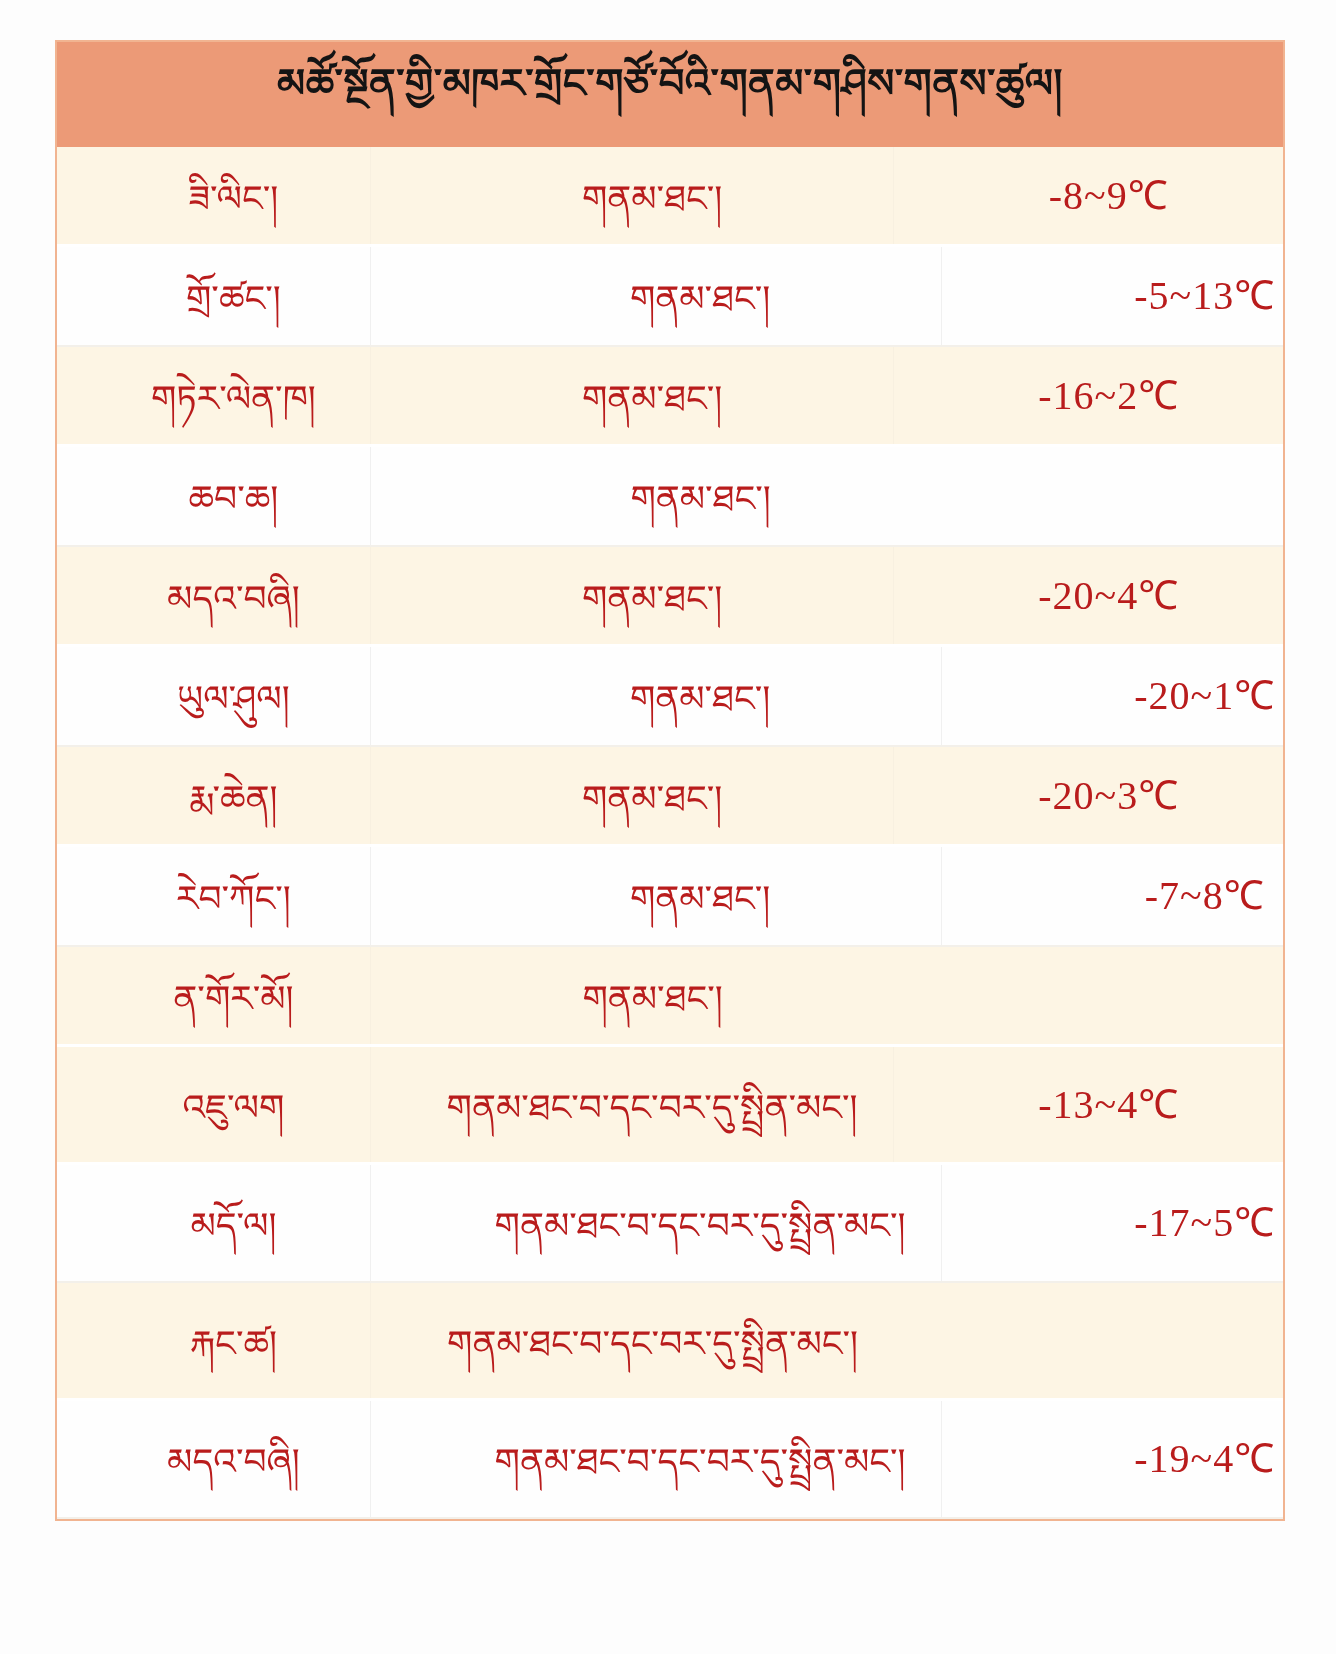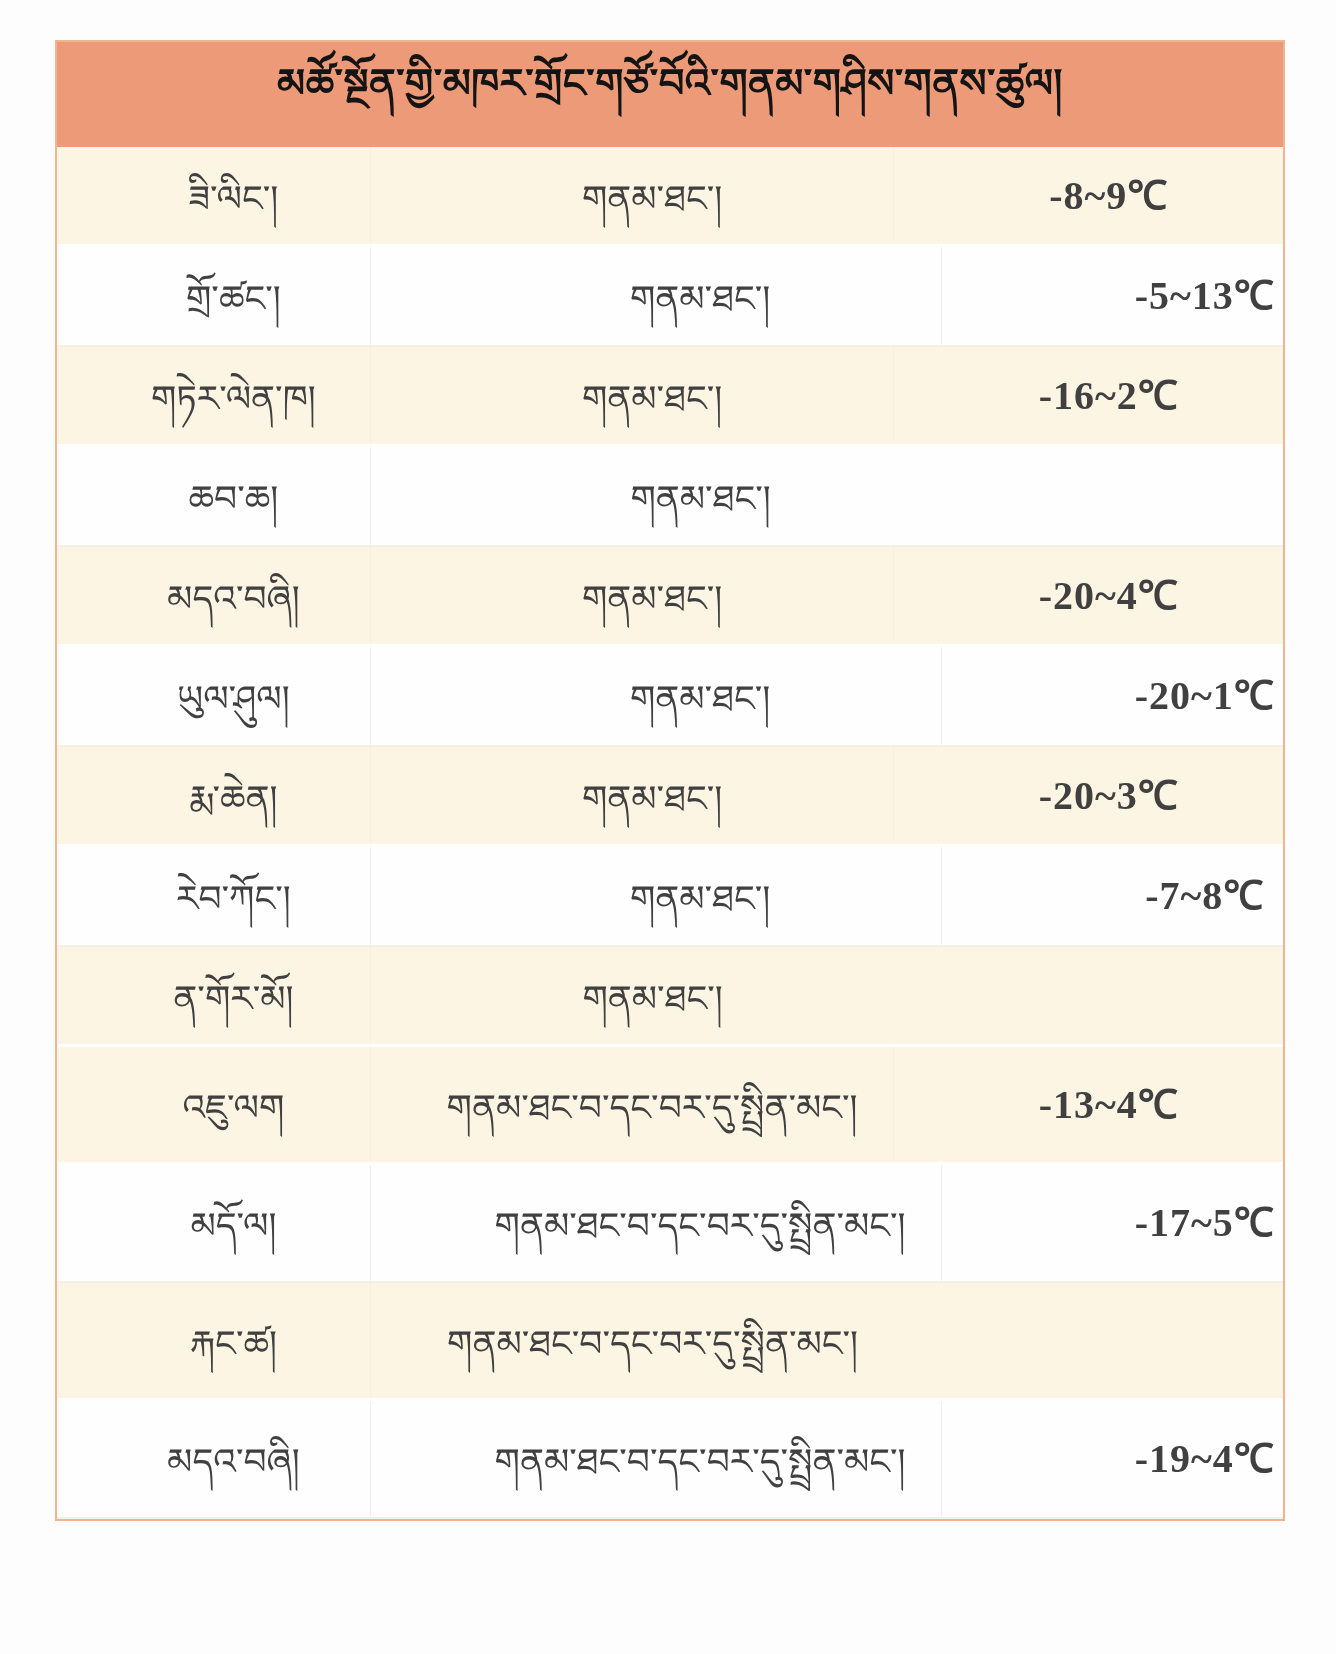--- a/index.html
+++ b/index.html
@@ -47,33 +47,33 @@
   }
   .t-row.top-row { height: 100px; }
   .t-row.bottom-row { height: 118px; }
   .t-row.cream { background: #fdf5e4; }
   .t-row.white { background: #fefefe; border-bottom: 2px solid #f3f0ea; gap: 48px; }
   .cell {
     display: flex;
     align-items: center;
     justify-content: center;
     text-align: center;
-    color: #404040;
+    color: #b91c1c;
     font-size: 36px;
     line-height: 1.1;
     padding-top: 6px;
     border-right: 1px solid rgba(120,120,120,0.10);
     padding-left: 40px;
   }
   .cell:last-child { border-right: none; }
   .t-row.cream .cell { border-right-color: rgba(120,120,120,0.04); }
   .temp-cell {
     font-family: "Liberation Serif", serif;
     font-size: 40px;
-    font-weight: 700;
+    font-weight: 400;
     letter-spacing: 1px;
     padding-top: 0;
   }
 </style>
 </head>
 <body>
 
 <div class="canvas">
   <div class="weather-table">
 

